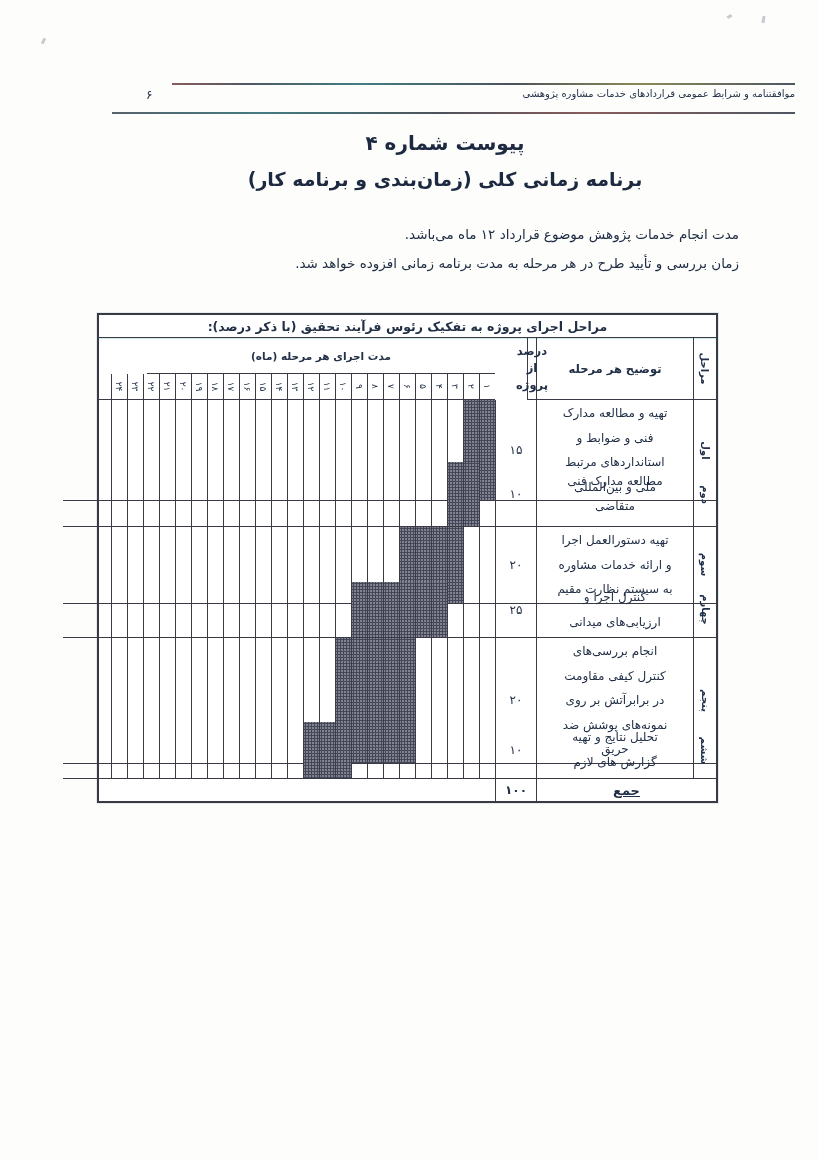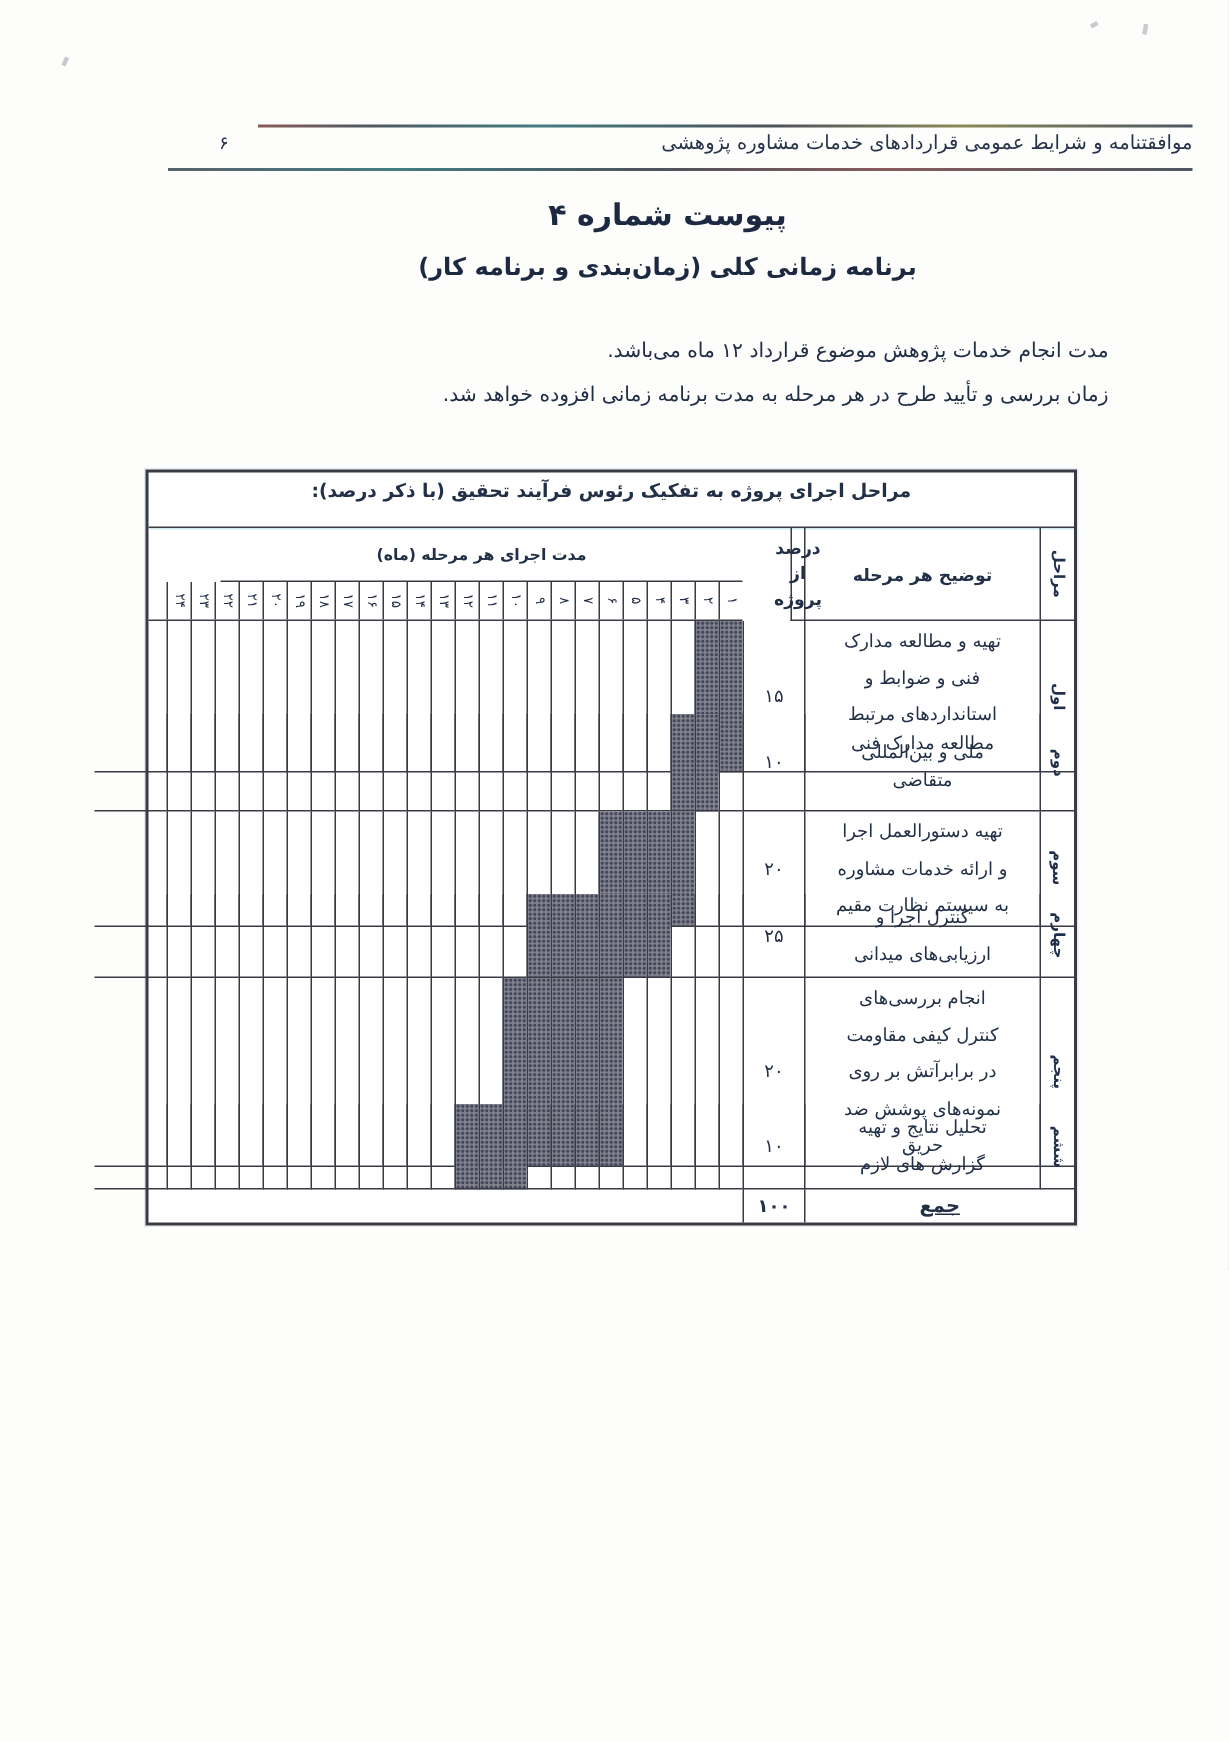--- a/index.html
+++ b/index.html
@@ -14,38 +14,38 @@
   .page{
     position:relative;width:819px;height:1161px;background:#fdfdfc;
     margin:0 auto;overflow:hidden;color:var(--ink);
   }
   
   .rule{position:absolute;height:2px;opacity:.9;}
   .rule-top{left:172px;right:24px;top:83px;
     background:linear-gradient(90deg,#7c4a4a,#3c4650 12%,#2f6e74 30%,#3a3f4a 55%,#7d7d46 75%,#3a4450);}
   .rule-bottom{left:112px;right:24px;top:112px;
     background:linear-gradient(90deg,#46505c,#2f6e74 22%,#3a3f4a 48%,#7c4a4a 70%,#3a4450);}
-  .pheader-text{position:absolute;top:88px;right:24px;font-size:13px;direction:rtl;color:#27344a;}
+  .pheader-text{position:absolute;top:88px;right:24px;font-size:10px;direction:rtl;color:#27344a;}
   .pagenum{position:absolute;top:88px;left:146px;font-size:12px;color:#27344a;}
   
   .titles{position:absolute;left:90px;top:131px;width:710px;text-align:center;direction:rtl;}
   .title1{font-size:20px;font-weight:bold;color:#1c2940;}
-  .title2{font-size:16px;font-weight:bold;margin-top:13px;color:#1c2940;}
+  .title2{font-size:19px;font-weight:bold;margin-top:13px;color:#1c2940;}
   
   .para{position:absolute;right:80px;direction:rtl;text-align:right;font-size:13.5px;color:#202e45;}
   .p1{top:226px;}
   .p2{top:255px;}
   
   .gantt{
     position:absolute;left:97px;top:313px;width:621px;
     border:2px solid var(--line);direction:rtl;background:#fff;
     box-shadow:0 0 0 1px rgba(40,110,120,.12);
   }
   .caption{
-    height:37px;line-height:24px;text-align:center;font-size:12.5px;font-weight:bold;
+    height:23px;line-height:24px;text-align:center;font-size:12.5px;font-weight:bold;
     border-bottom:1px solid var(--line);box-shadow:0 1px 0 rgba(0,150,160,.18);
   }
   .trow{display:grid;grid-template-columns:23px 157px 41px repeat(24,16px) 1fr;}
   .trow > *{border-left:1px solid var(--line);border-bottom:1px solid var(--line);
     display:flex;align-items:center;justify-content:center;min-width:0;}
   .trow > :last-child{border-left:none;padding-left:48px;}
   .trow.total > *{border-bottom:none;}
   .trow.head{height:62px;}
   .cell{font-size:12px;text-align:center;}
   .vtext{display:inline-block;transform:rotate(90deg);white-space:nowrap;font-size:10px;}

